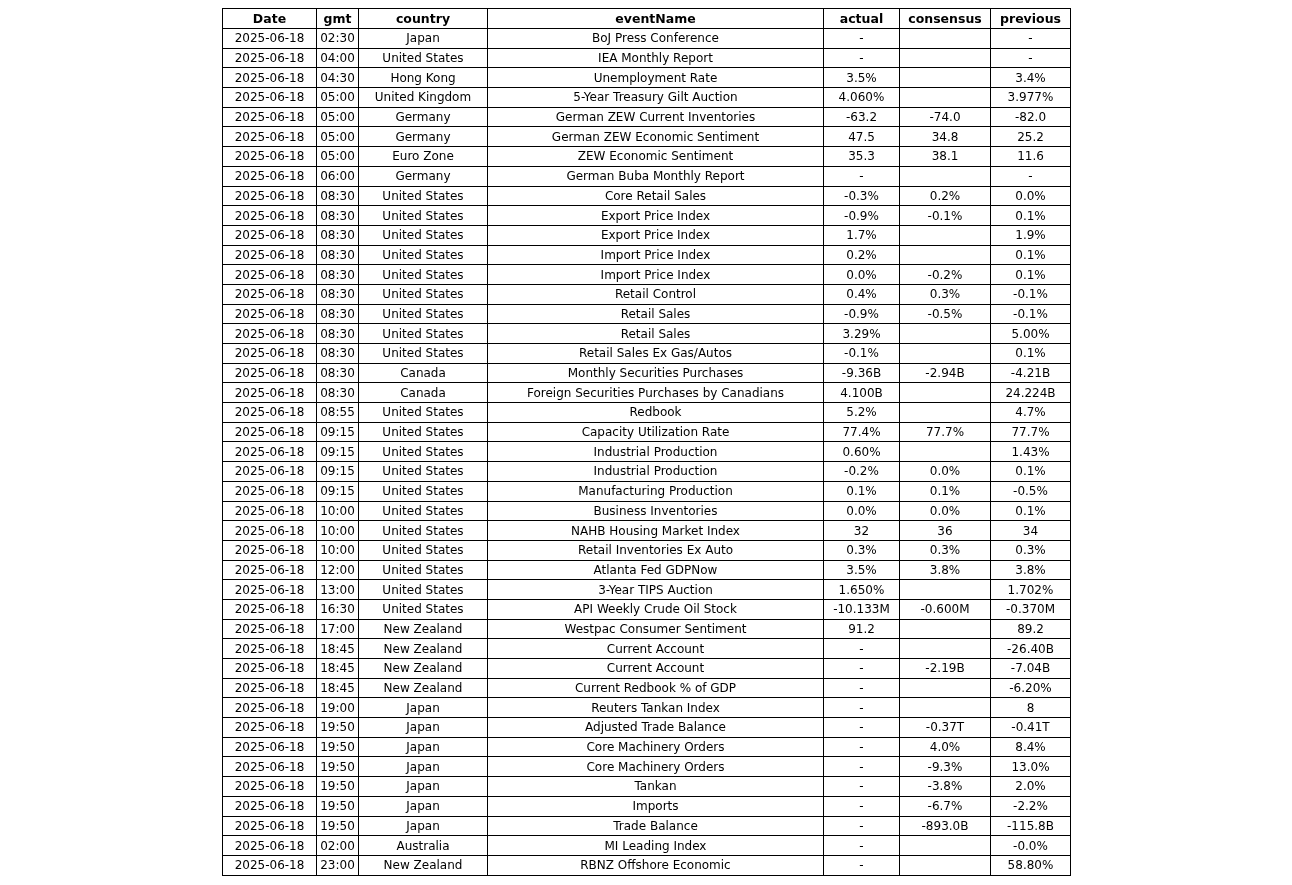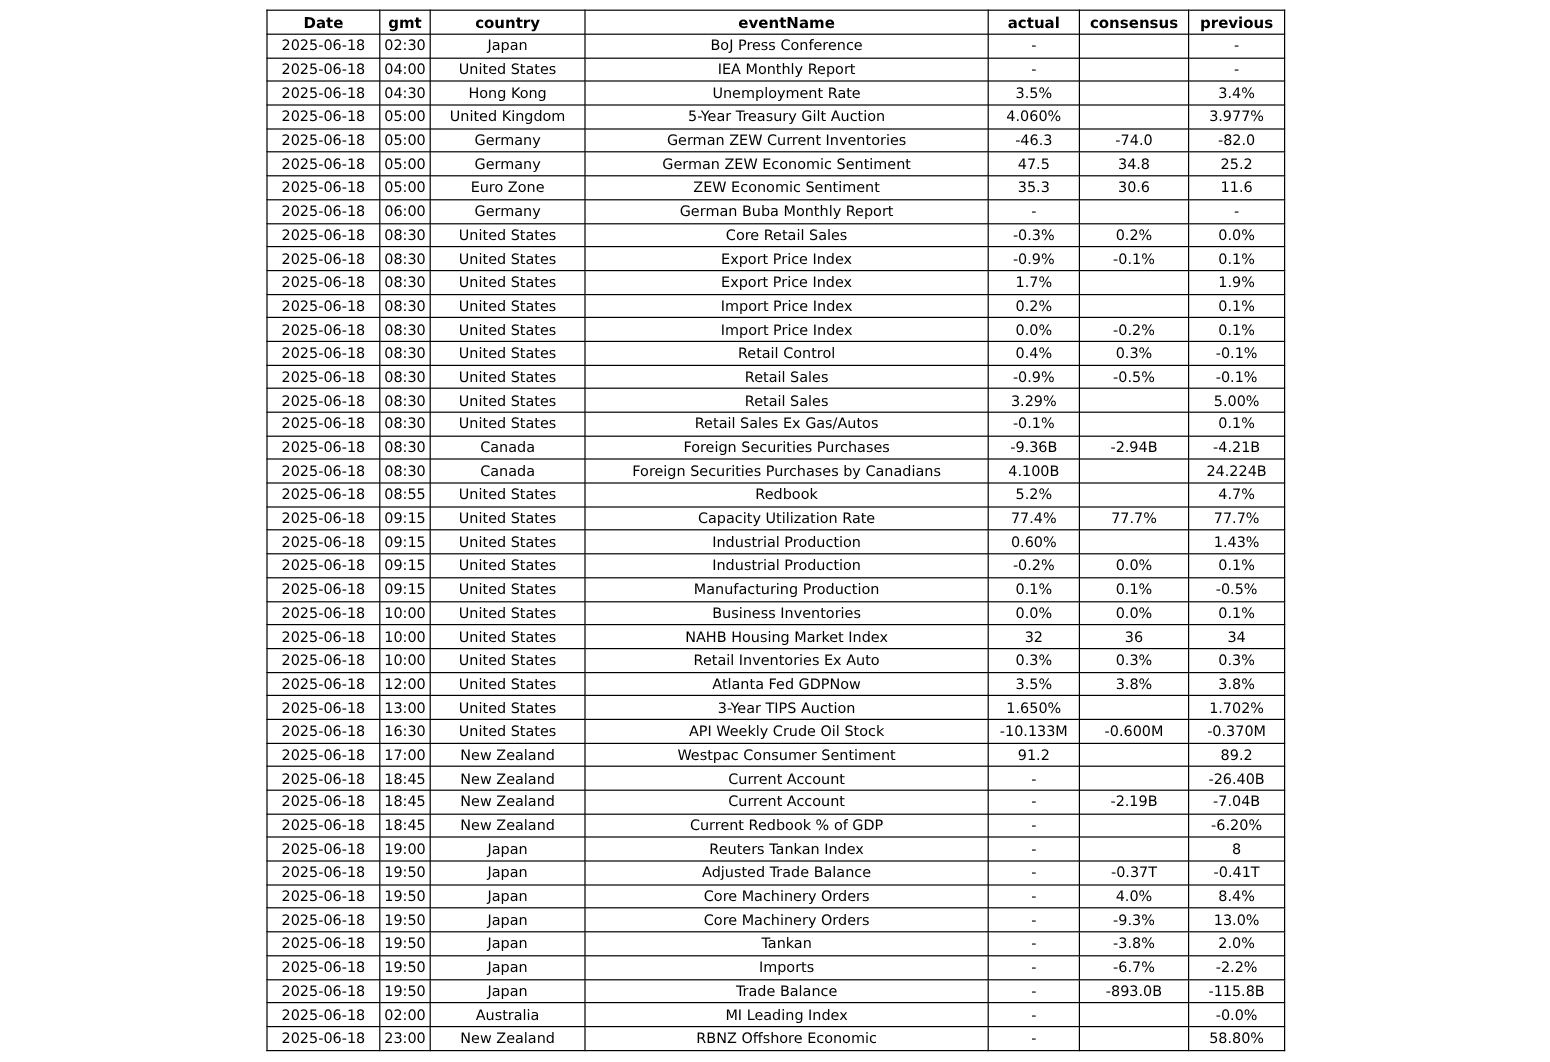--- a/index.html
+++ b/index.html
@@ -109,40 +109,40 @@
           <td>5-Year Treasury Gilt Auction</td>
           <td>4.060%</td>
           <td></td>
           <td>3.977%</td>
         </tr>
         <tr>
           <td>2025-06-18</td>
           <td>05:00</td>
           <td>Germany</td>
           <td>German ZEW Current Inventories</td>
-          <td>-46.3</td>
+          <td>-63.2</td>
           <td>-74.0</td>
           <td>-82.0</td>
         </tr>
         <tr>
           <td>2025-06-18</td>
           <td>05:00</td>
           <td>Germany</td>
           <td>German ZEW Economic Sentiment</td>
           <td>47.5</td>
           <td>34.8</td>
           <td>25.2</td>
         </tr>
         <tr>
           <td>2025-06-18</td>
           <td>05:00</td>
           <td>Euro Zone</td>
           <td>ZEW Economic Sentiment</td>
           <td>35.3</td>
-          <td>30.6</td>
+          <td>38.1</td>
           <td>11.6</td>
         </tr>
         <tr>
           <td>2025-06-18</td>
           <td>06:00</td>
           <td>Germany</td>
           <td>German Buba Monthly Report</td>
           <td>-</td>
           <td></td>
           <td>-</td>
@@ -225,21 +225,21 @@
           <td>United States</td>
           <td>Retail Sales Ex Gas/Autos</td>
           <td>-0.1%</td>
           <td></td>
           <td>0.1%</td>
         </tr>
         <tr>
           <td>2025-06-18</td>
           <td>08:30</td>
           <td>Canada</td>
-          <td>Foreign Securities Purchases</td>
+          <td>Monthly Securities Purchases</td>
           <td>-9.36B</td>
           <td>-2.94B</td>
           <td>-4.21B</td>
         </tr>
         <tr>
           <td>2025-06-18</td>
           <td>08:30</td>
           <td>Canada</td>
           <td>Foreign Securities Purchases by Canadians</td>
           <td>4.100B</td>

